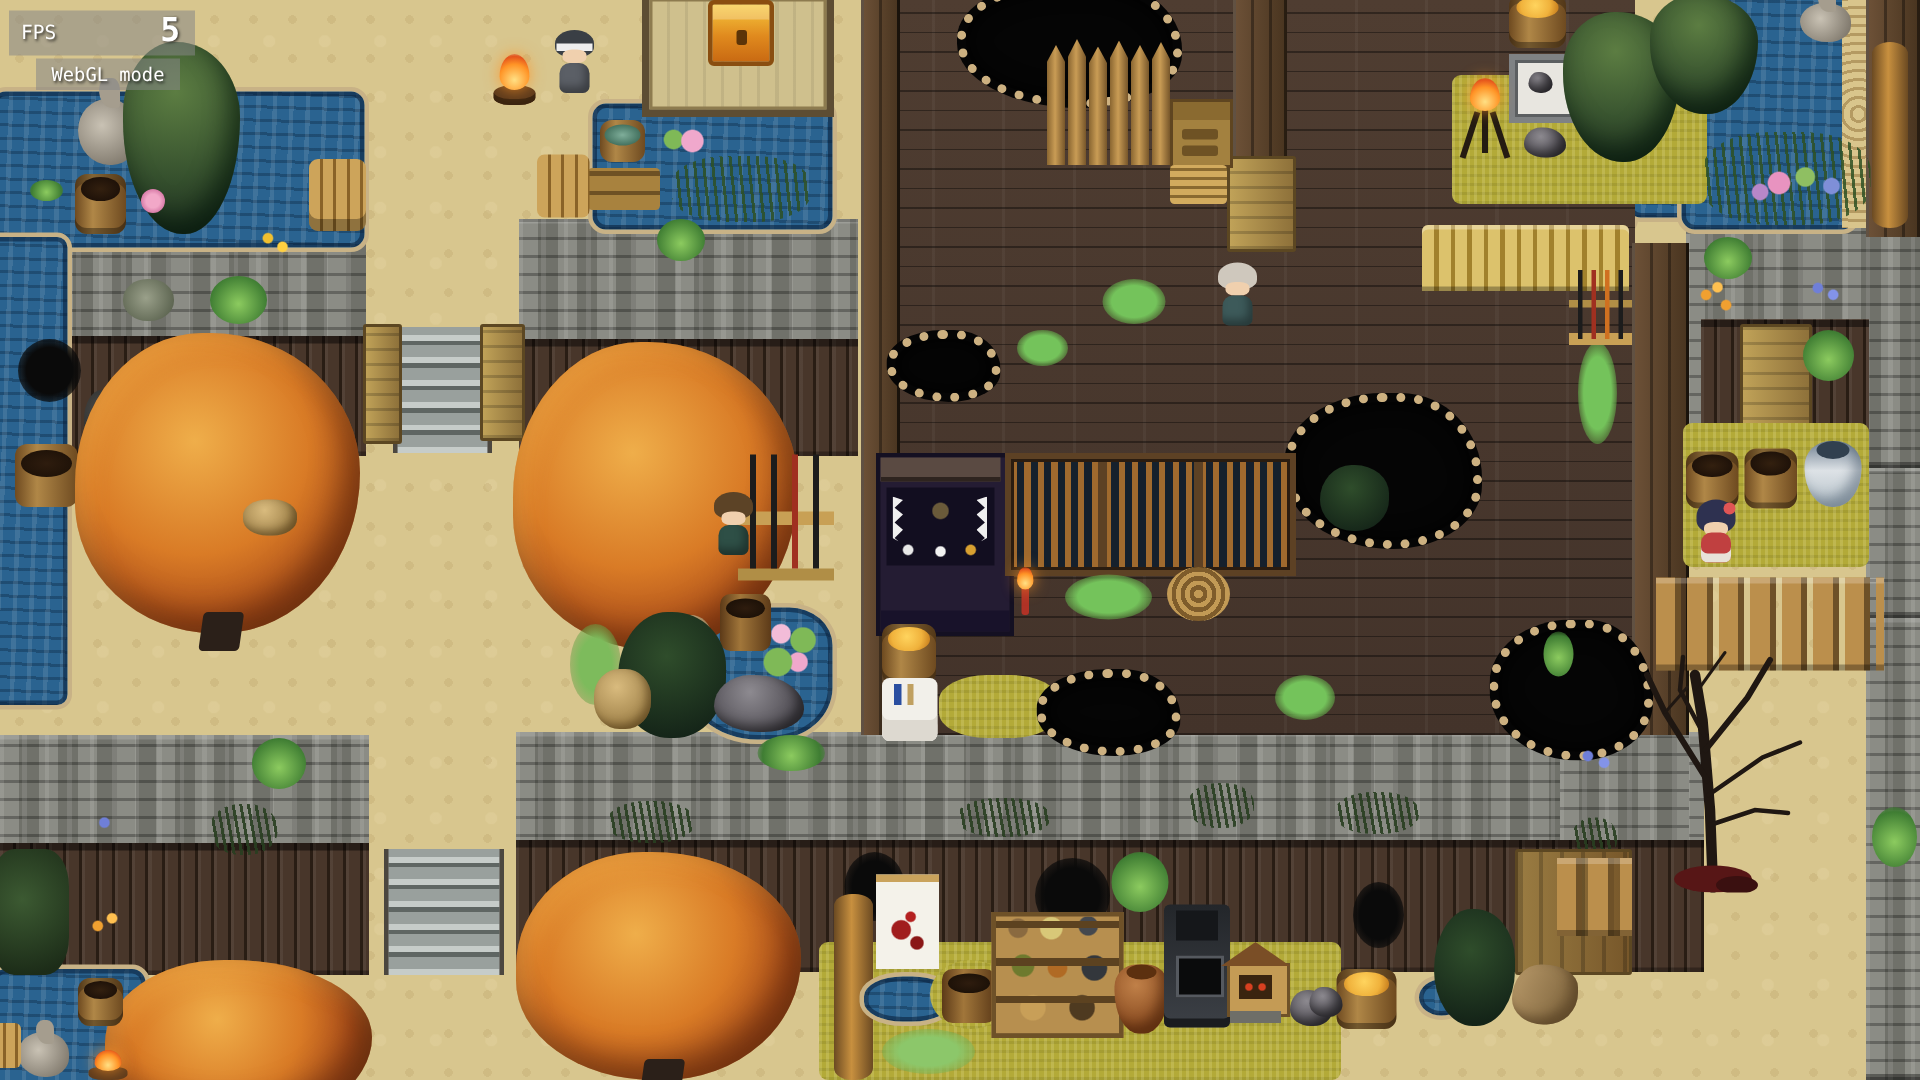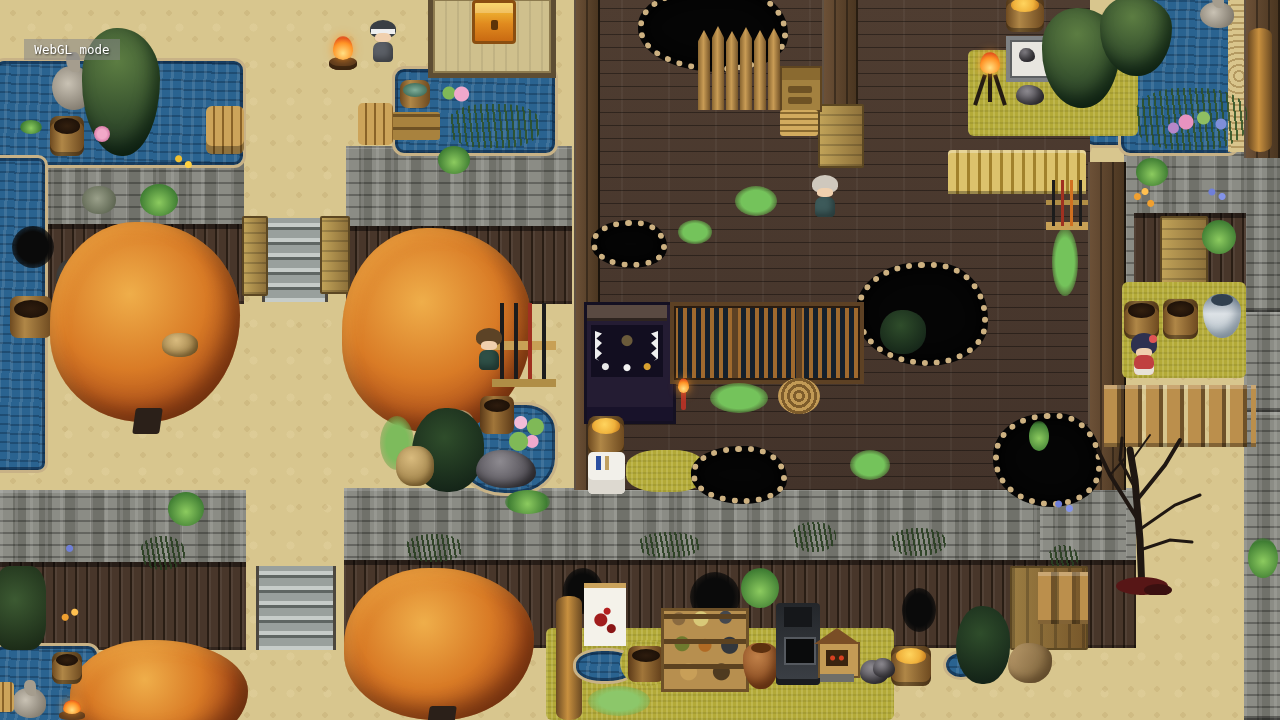--- a/index.html
+++ b/index.html
@@ -400,17 +400,21 @@
       <i class="face"></i>
       <i class="body" style="background:#3d5a5a"></i>
   </div>
   <div class="e char" style="left:1129px;top:333px;width:30px;height:46px">
     <i class="hair" style="background:#2e3150;height:22px"></i>
       <i style="left:20px;top:2px;width:8px;height:8px;background:#e05555;border-radius:50%"></i>
       <i class="face" style="top:15px"></i>
       <i class="body" style="background:var(--girl_red,#c04040);box-shadow:inset 0 -6px 0 #e8e2d8"></i>
   </div>
 
+  <div class="e hud" style="left:6px;top:7px;width:124px;height:30px">
+    <span style="position:absolute;left:8px;top:8px;font-size:13px">FPS</span>
+    <span style="position:absolute;right:10px;top:1px;font-size:22px;font-weight:bold">5</span>
+  </div>
   <div class="e hud" style="left:24px;top:39px;width:96px;height:21px;text-align:center">
     <span style="font-size:12.5px;line-height:21px">WebGL mode</span>
   </div>
 
 </div>
 
 </body></html>

